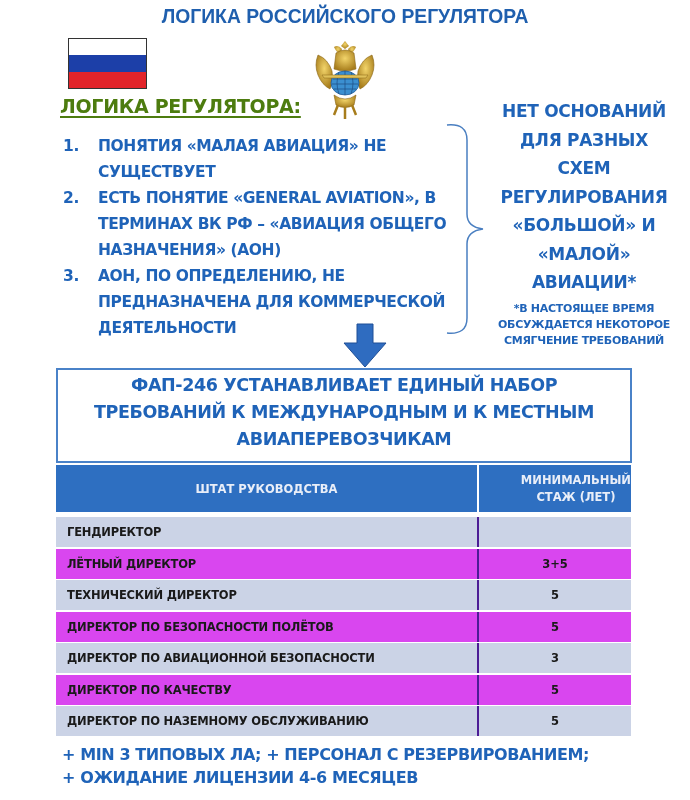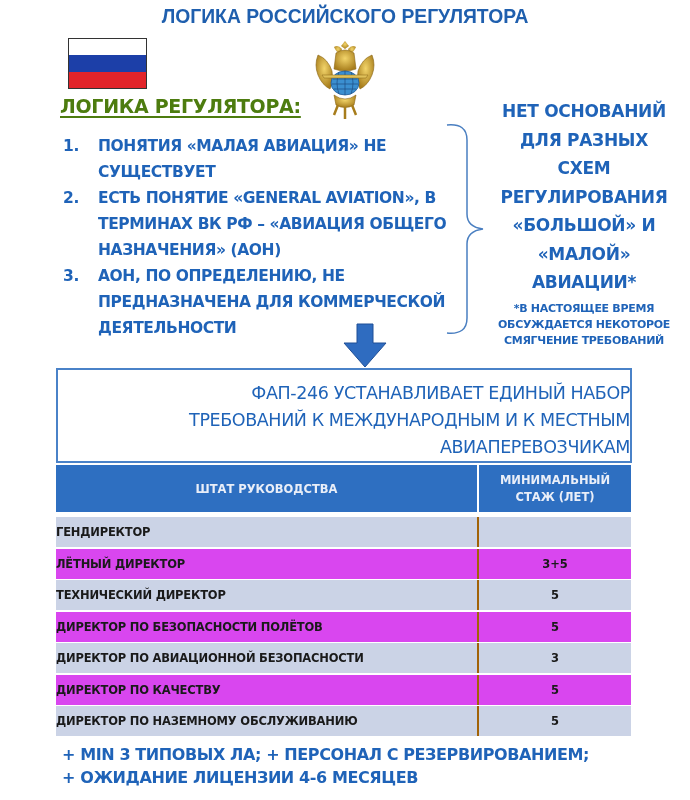--- a/index.html
+++ b/index.html
@@ -35,45 +35,45 @@
     line-height:28.5px; color:#1f63b8; letter-spacing:-0.3px;
   }
   .footnote {
     position:absolute; left:478px; top:301px; width:212px; text-align:center;
     font-family:"DejaVu Sans", sans-serif; font-weight:bold; font-size:11px;
     line-height:16px; color:#1f63b8; letter-spacing:-0.3px;
   }
   .arrow { position:absolute; left:340px; top:323px; width:50px; height:45px; }
   .fap-box {
     position:absolute; left:56px; top:368px; width:576px; height:95px;
-    border:2px solid #4a82c8; text-align:right; padding-top:10px;
-    font-family:"DejaVu Sans", sans-serif; font-weight:normal; font-size:17.5px;
+    border:2px solid #4a82c8; text-align:center; padding-top:2px;
+    font-family:"DejaVu Sans", sans-serif; font-weight:bold; font-size:17.5px;
     line-height:27px; color:#1f63b8; letter-spacing:-0.4px;
   }
   .table {
     position:absolute; left:56px; top:465px; width:575px;
   }
   .thead {
     display:flex; height:47px; background:#2e6fc1;
   }
   .thead .c1 {
     width:423px; display:flex; align-items:center; justify-content:center;
     font-family:"DejaVu Sans", sans-serif; font-weight:bold; font-size:11.5px; color:#e9eef8;
     border-right:2px solid #ffffff;
   }
   .thead .c2 {
-    flex:1; display:flex; align-items:center; justify-content:center; text-align:center;
+    flex:1; display:flex; align-items:center; justify-content:flex-end; text-align:center;
     font-family:"DejaVu Sans", sans-serif; font-weight:bold; font-size:11.5px; color:#e9eef8; line-height:17px;
   }
   .row { display:flex; height:30px; margin-top:1.5px; }
   .row.first { margin-top:5px; }
   .row .c1 {
-    width:423px; display:flex; align-items:center; 
+    width:423px; display:flex; align-items:center; padding-left:11px;
     font-family:"DejaVu Sans", sans-serif; font-weight:bold; font-size:11.5px; color:#1a1a1a;
-    border-right:2px solid #a16207; letter-spacing:-0.2px;
+    border-right:2px solid #4c1d95; letter-spacing:-0.2px;
   }
   .row .c2 {
     flex:1; display:flex; align-items:center; justify-content:center;
     font-family:"DejaVu Sans", sans-serif; font-weight:bold; font-size:11.5px; color:#1a1a1a;
   }
   .row.odd { background:#cbd3e6; }
   .row.even { background:#d946ef; }
   .extra {
     position:absolute; left:62px; top:743px; width:600px;
     font-family:"DejaVu Sans", sans-serif; font-weight:bold; font-size:16px;

